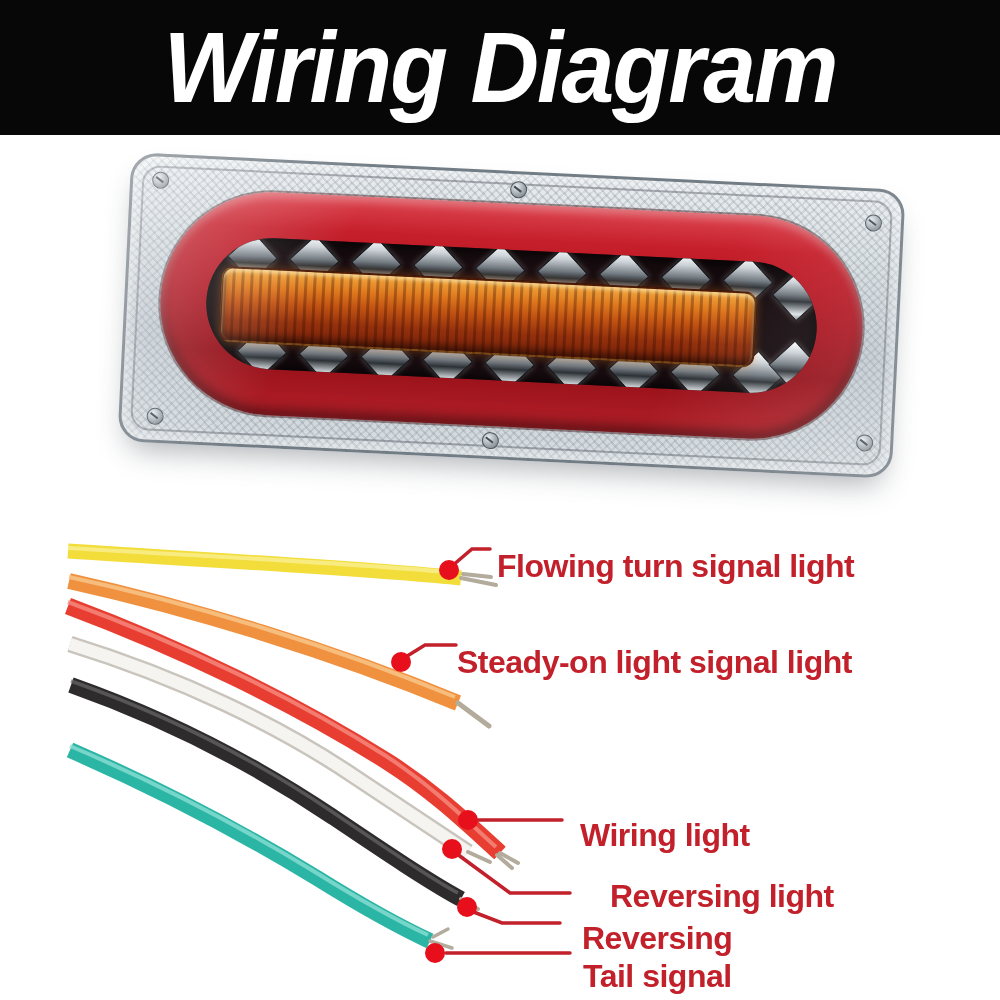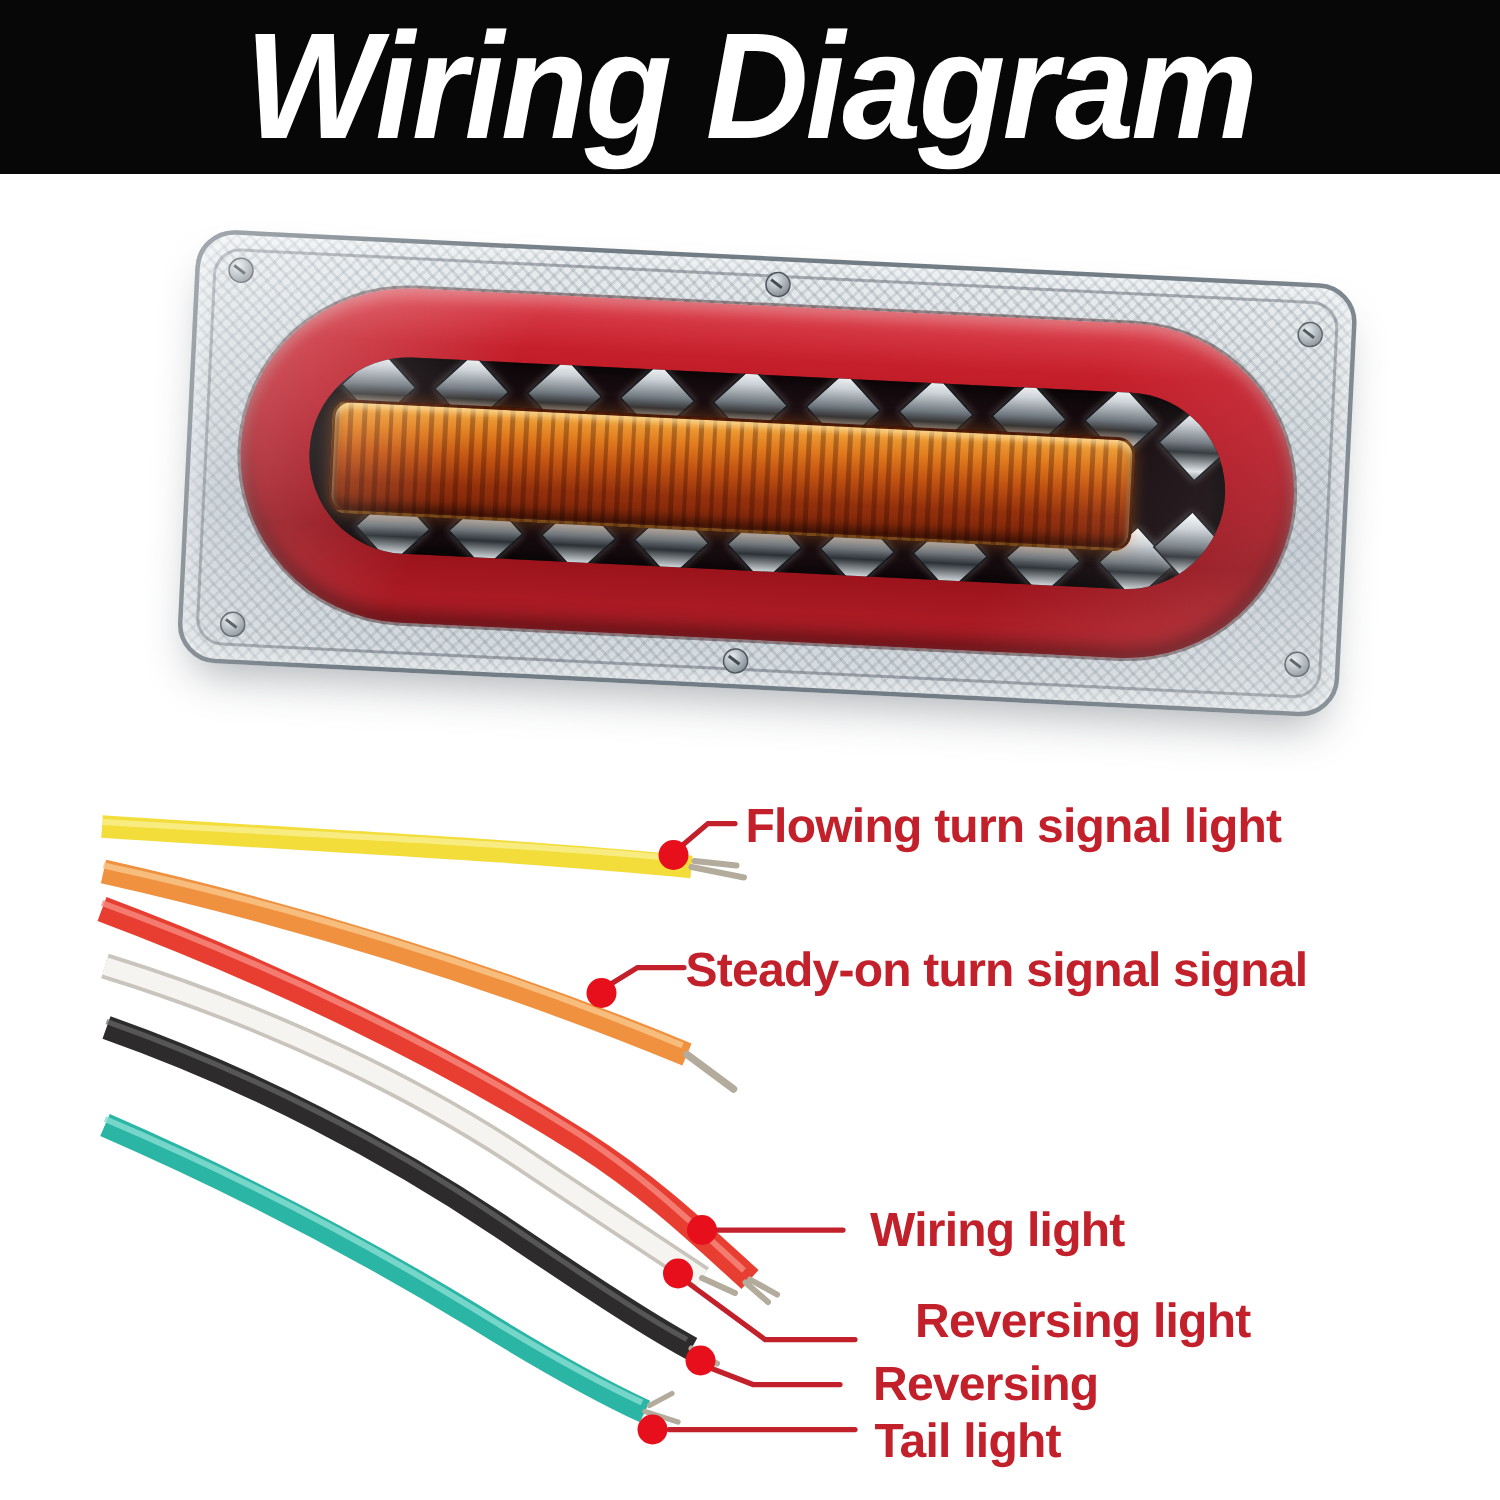--- a/index.html
+++ b/index.html
@@ -4,21 +4,21 @@
 <style>
   html,body{margin:0;padding:0;}
   body{
     width:1000px;height:1000px;position:relative;overflow:hidden;
     background:var(--page_bg,#ffffff);
     font-family:"Liberation Sans",sans-serif;
   }
 
   
   .banner{
-    position:absolute;left:0;top:0;width:1000px;height:116px;
+    position:absolute;left:0;top:0;width:1000px;height:135px;
     background:var(--banner_bg,#070707);
     display:flex;align-items:center;justify-content:center;
   }
   .banner h1{
     margin:0;color:var(--title_text,#ffffff);
     font-size:95px;font-weight:700;font-style:italic;
     letter-spacing:-2px;white-space:nowrap;
     transform:scaleY(1.06);
   }
 
@@ -80,21 +80,21 @@
     position:absolute;inset:0;border-radius:26px;pointer-events:none;
     background:linear-gradient(115deg,rgba(255,255,255,.35) 0%,rgba(255,255,255,0) 28%,
                rgba(255,255,255,0) 70%,rgba(255,255,255,.18) 100%);
   }
 
   
   .wires-svg{position:absolute;left:0;top:0;width:1000px;height:1000px;}
   .label{
     position:absolute;transform:translateY(-50%);
     color:var(--label_text,#c2202a);
-    font-size:32px;font-weight:600;letter-spacing:-.5px;white-space:nowrap;
+    font-size:32px;font-weight:600;letter-spacing:-.5px;white-space:nowrap;margin-top:15px;
   }
 </style>
 </head>
 <body>
 
 <div class="banner">
   <h1>Wiring Diagram</h1>
 </div>
 
 <div class="lamp">
@@ -173,17 +173,17 @@
 
   <circle cx="449" cy="570" r="10" fill="#e60f1b"></circle>
   <circle cx="401" cy="662" r="10" fill="#e60f1b"></circle>
   <circle cx="468" cy="820" r="10" fill="#e60f1b"></circle>
   <circle cx="452" cy="849" r="10" fill="#e60f1b"></circle>
   <circle cx="467" cy="907" r="10" fill="#e60f1b"></circle>
   <circle cx="435" cy="953" r="10" fill="#e60f1b"></circle>
 </svg>
 
 <div class="label" style="left:497px;top:551px">Flowing turn signal light</div>
-<div class="label" style="left:457px;top:647px">Steady-on turn signal signal</div>
+<div class="label" style="left:457px;top:647px">Steady-on light signal light</div>
 <div class="label" style="left:580px;top:820px">Wiring light</div>
 <div class="label" style="left:610px;top:881px">Reversing light</div>
 <div class="label" style="left:582px;top:923px">Reversing</div>
-<div class="label" style="left:583px;top:961px">Tail light</div>
+<div class="label" style="left:583px;top:961px">Tail signal</div>
 
 </body></html>

